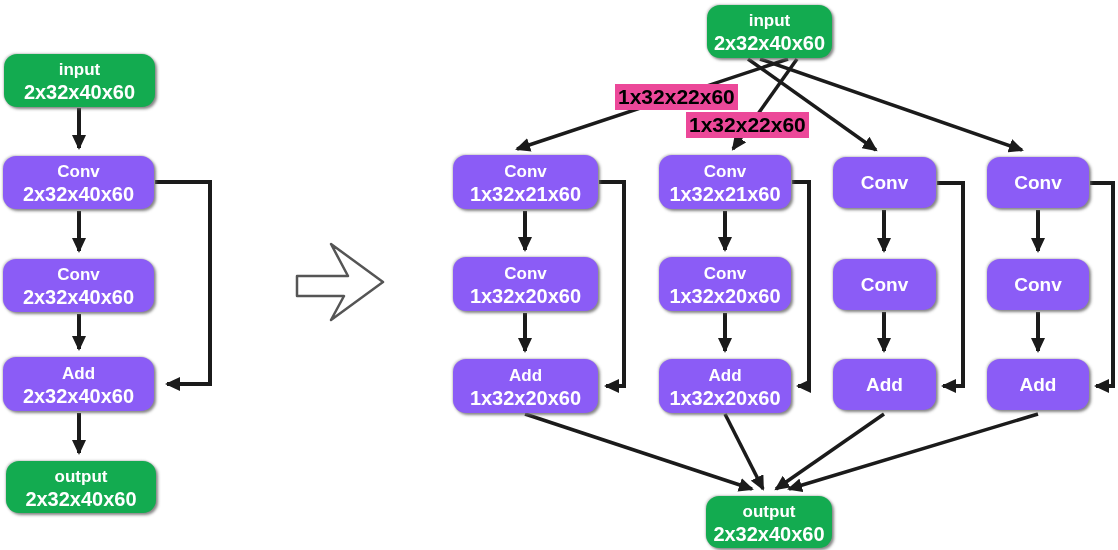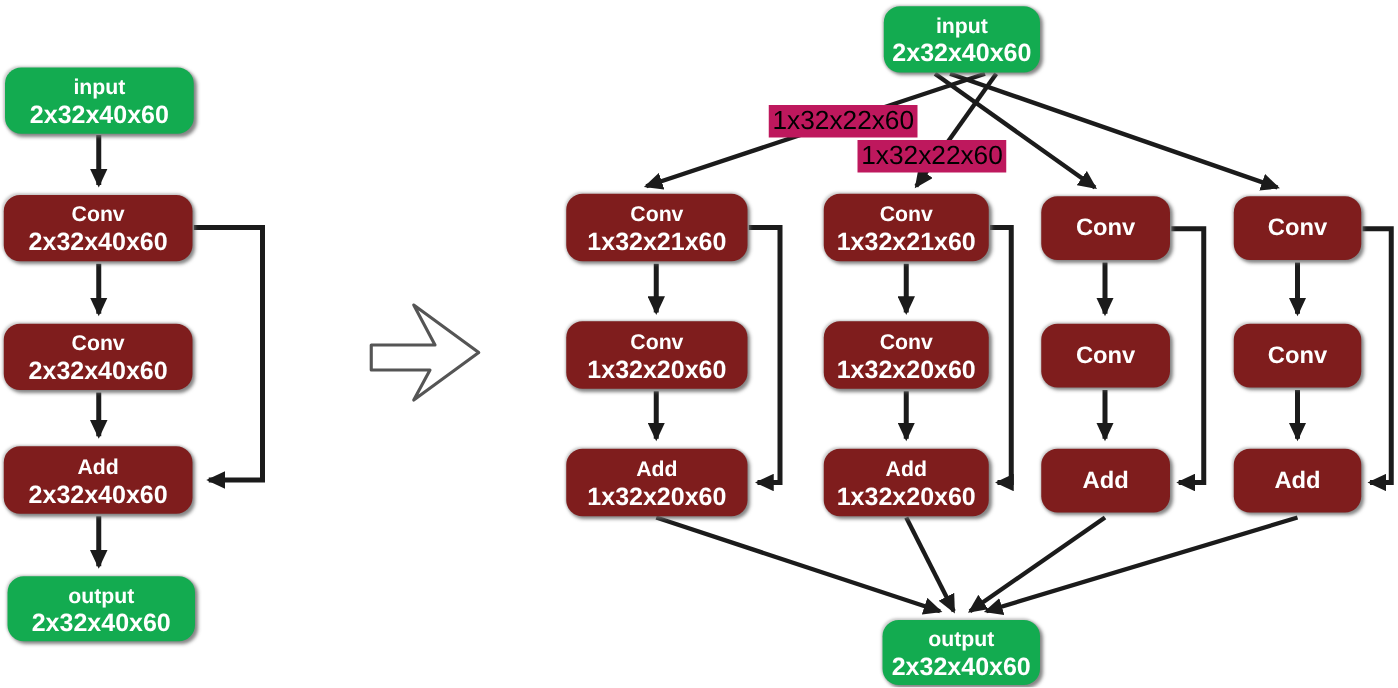--- a/index.html
+++ b/index.html
@@ -16,30 +16,30 @@
     border-radius:13px;
     color:#ffffff;
     font-weight:bold;
     display:flex;flex-direction:column;
     align-items:center;justify-content:center;
     text-align:center;
     box-shadow:2px 2px 3px rgba(110,110,110,0.85), -1px -1px 2px rgba(150,150,150,0.45);
     z-index:2;
   }
   .node.green{background:#13AB50;}
-  .node.red{background:#7f1d1d;}
+  .node.red{background:#8b5cf6;}
   .node .l1{font-size:17px;line-height:23px;}
   .node .l2{font-size:20px;line-height:22px;}
   .node.plain .l1{font-size:19px;line-height:24px;}
   .edge-label{
     position:absolute;
-    background:#be185d;
+    background:#ec4899;
     color:#000000;
     font-size:21px;
-    font-weight:normal;
+    font-weight:bold;
     line-height:26px;
     padding:0 3px;
     z-index:3;
     white-space:nowrap;
   }
 </style>
 </head>
 <body>
 
 <div id="canvas">

